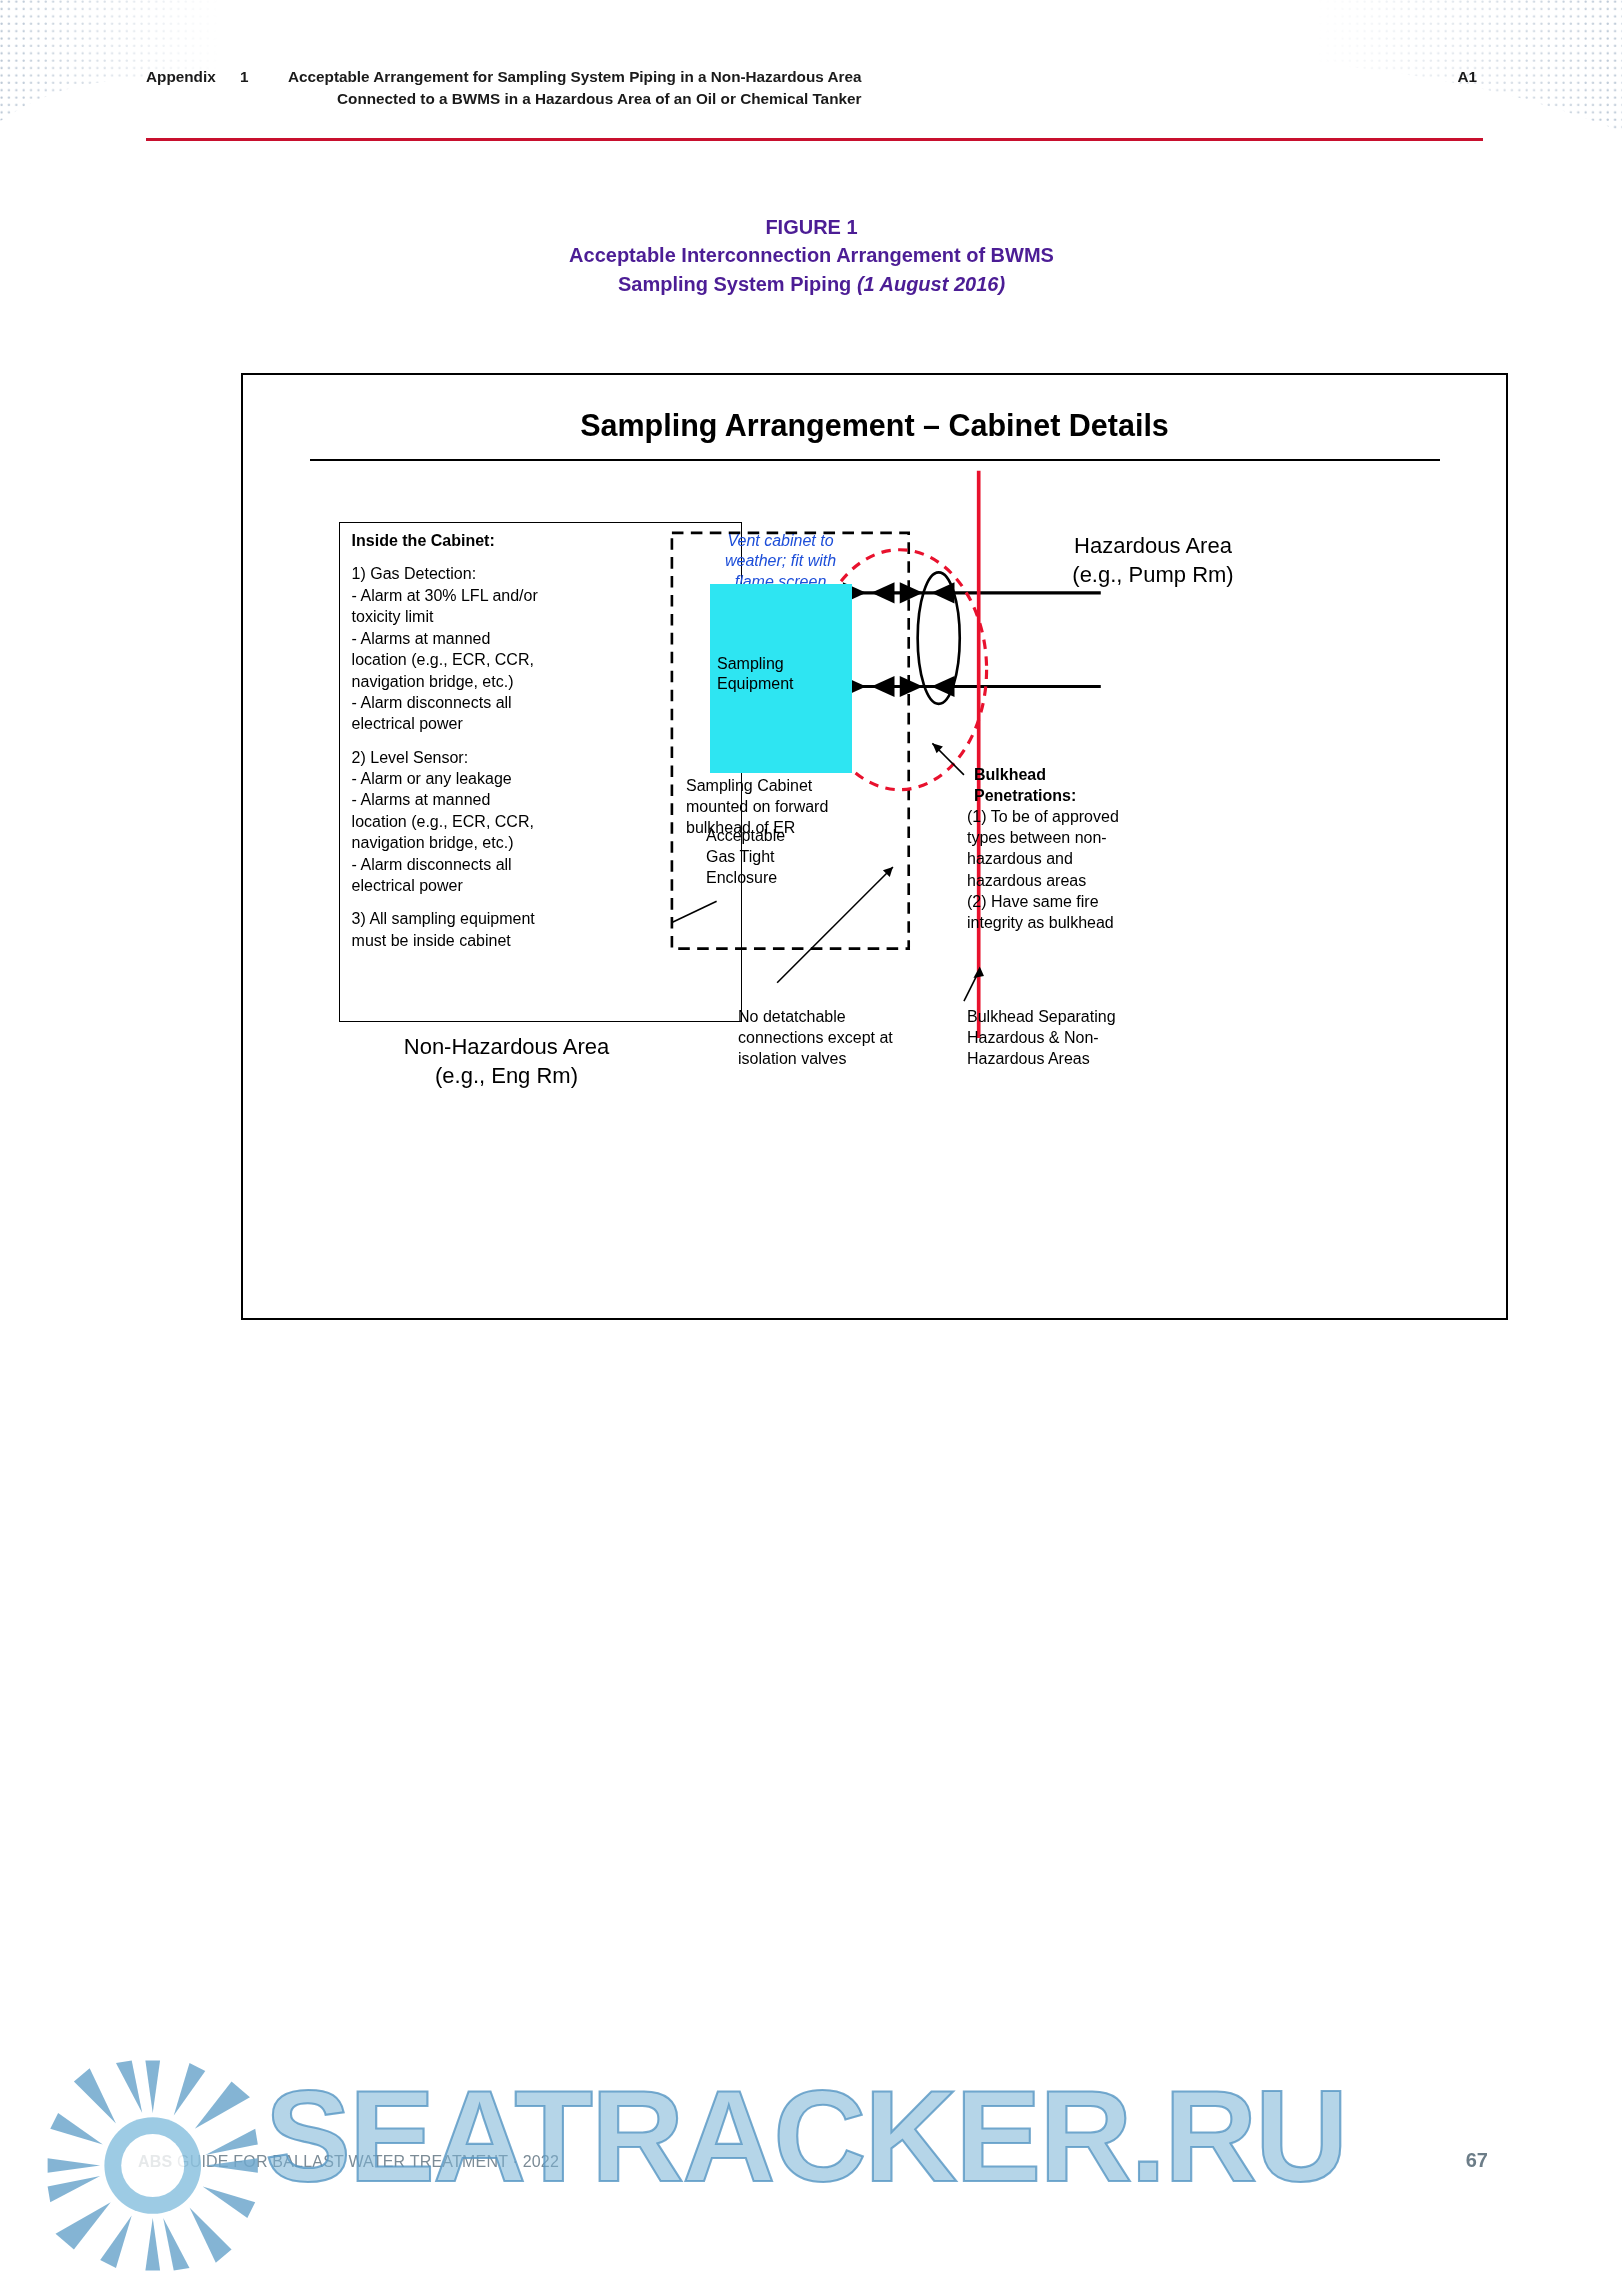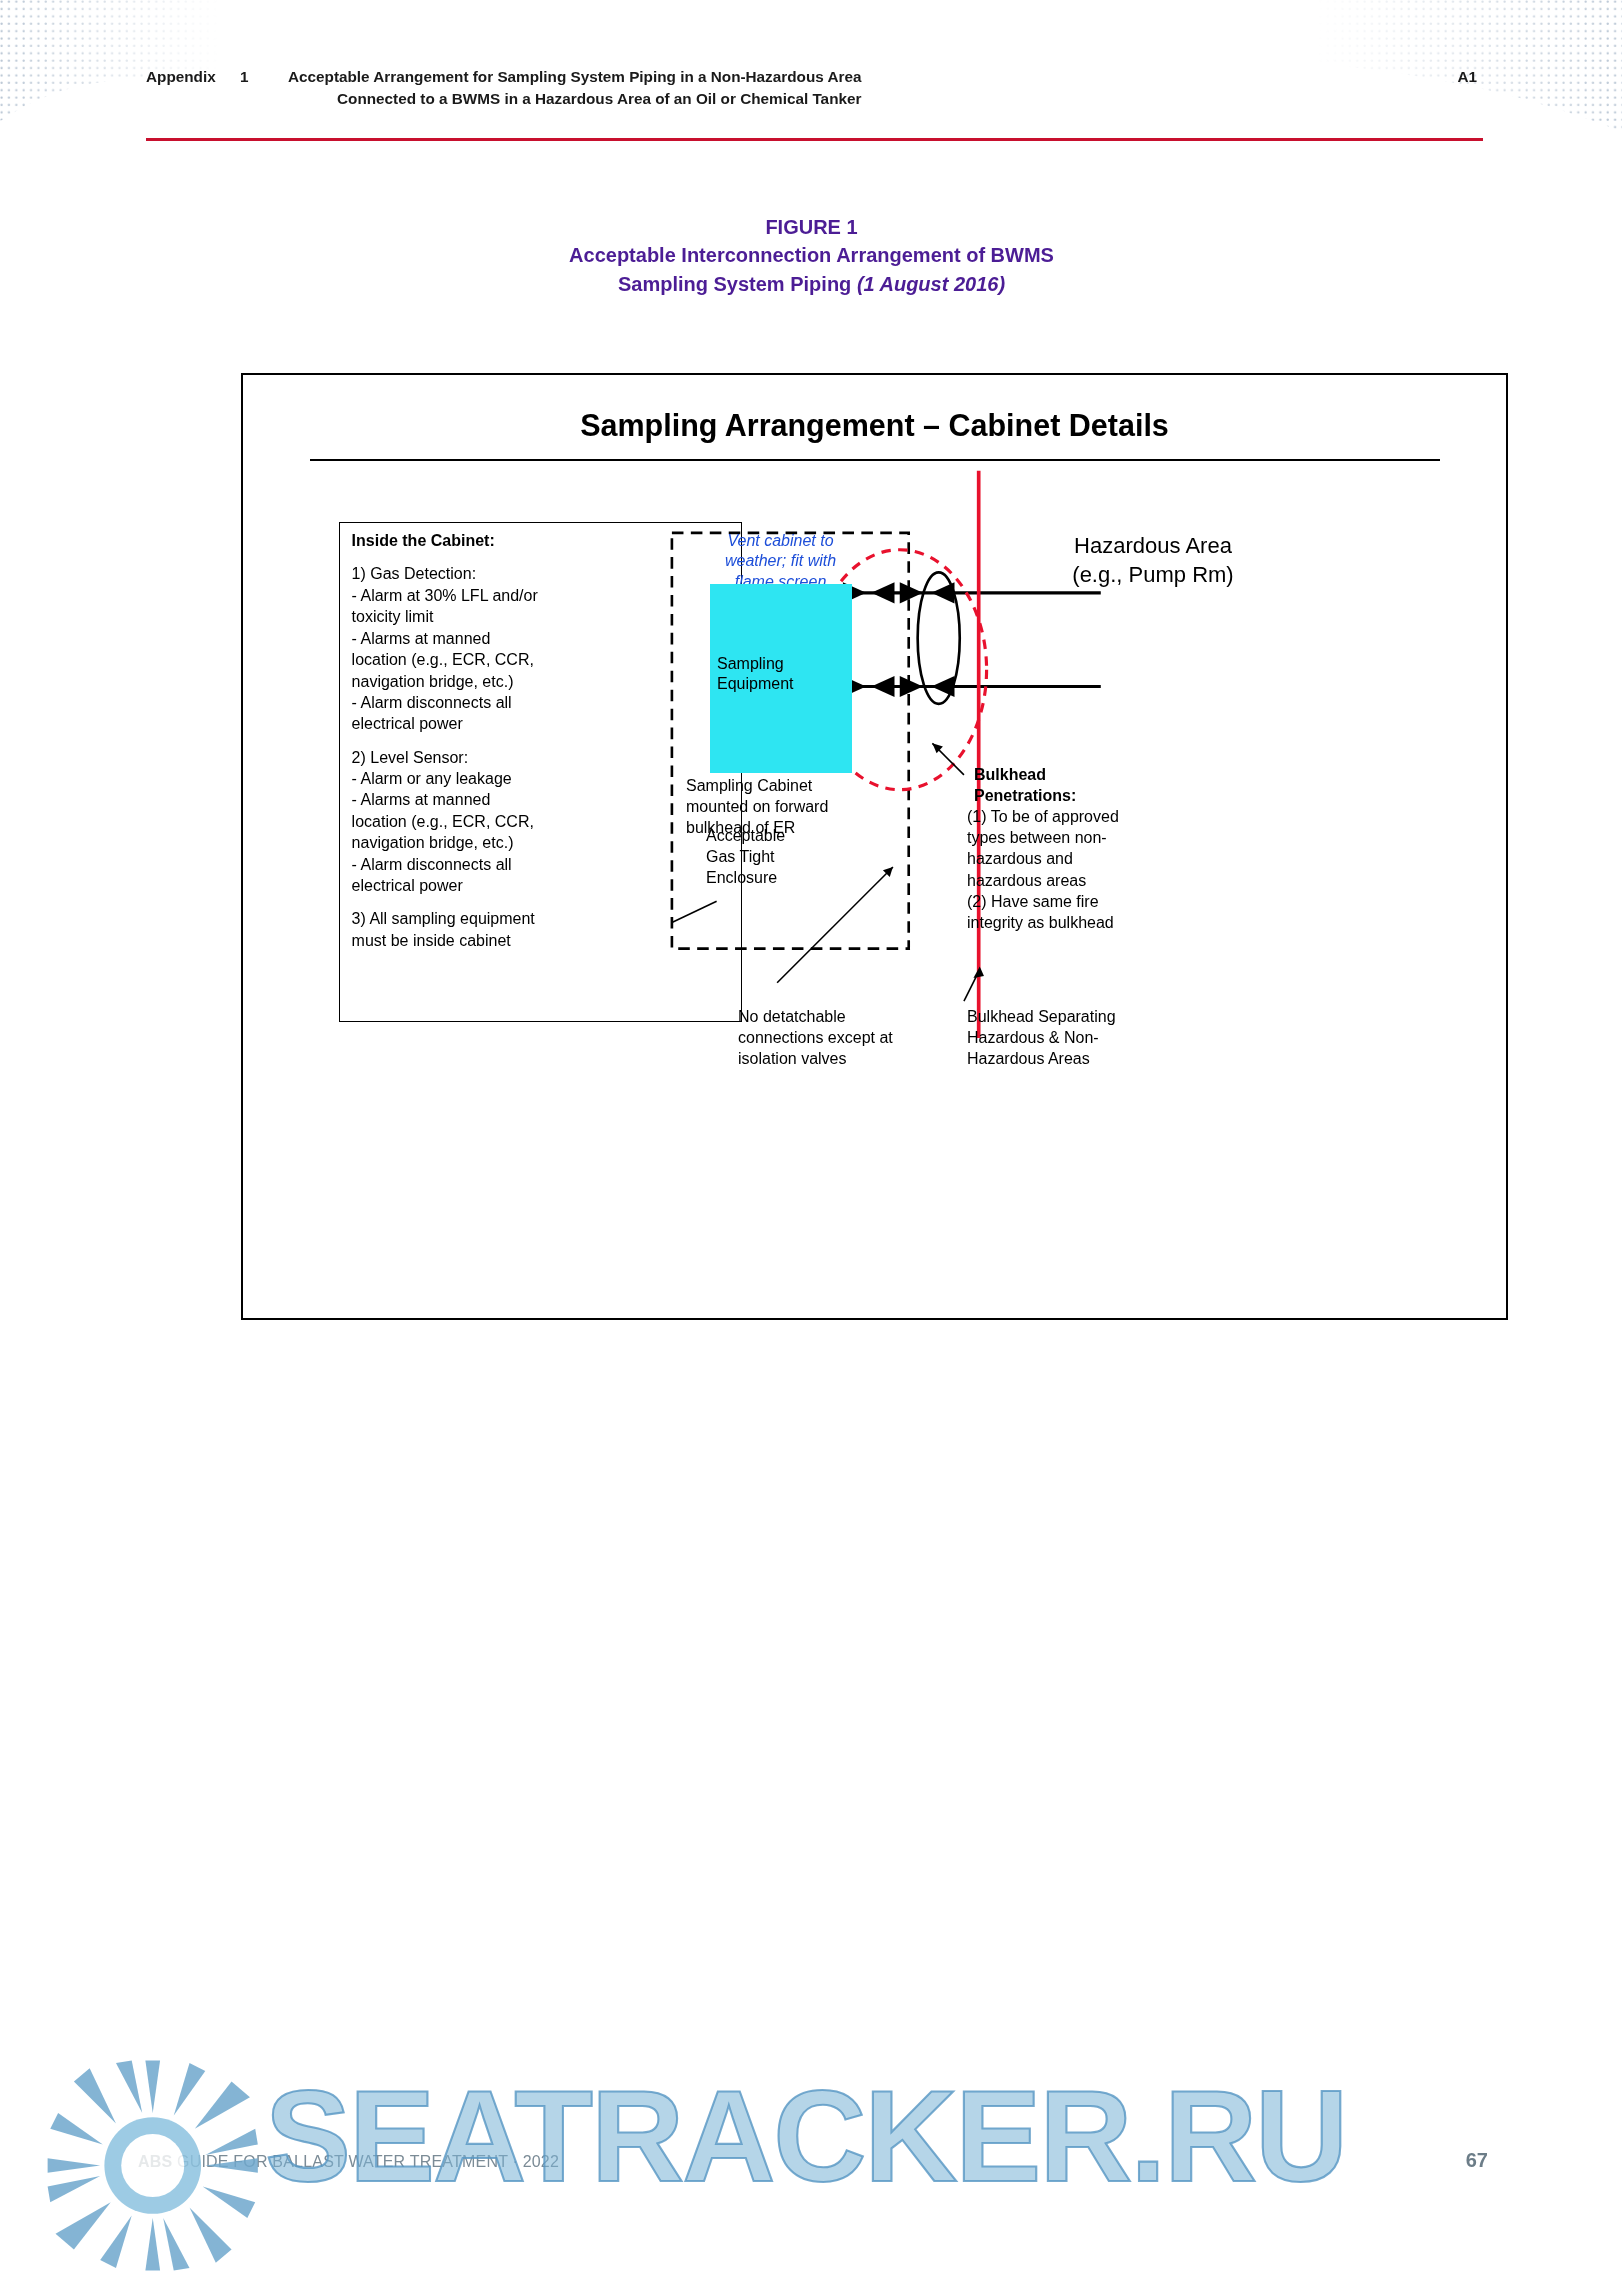--- a/index.html
+++ b/index.html
@@ -375,20 +375,24 @@
   <div class="sampling-eq-label">
     <div>Sampling</div>
     <div>Equipment</div>
   </div>
 
   <div class="hazardous-label">
     <div>Hazardous Area</div>
     <div>(e.g., Pump Rm)</div>
   </div>
 
+  <div class="nonhaz-label">
+    <div>Non-Hazardous Area</div>
+    <div>(e.g., Eng Rm)</div>
+  </div>
 
   <div class="ann ann-cabinet-mount">
     <div>Sampling Cabinet</div>
     <div>mounted on forward</div>
     <div>bulkhead of ER</div>
   </div>
 
   <div class="ann ann-gastight">
     <div>Acceptable</div>
     <div>Gas Tight</div>

